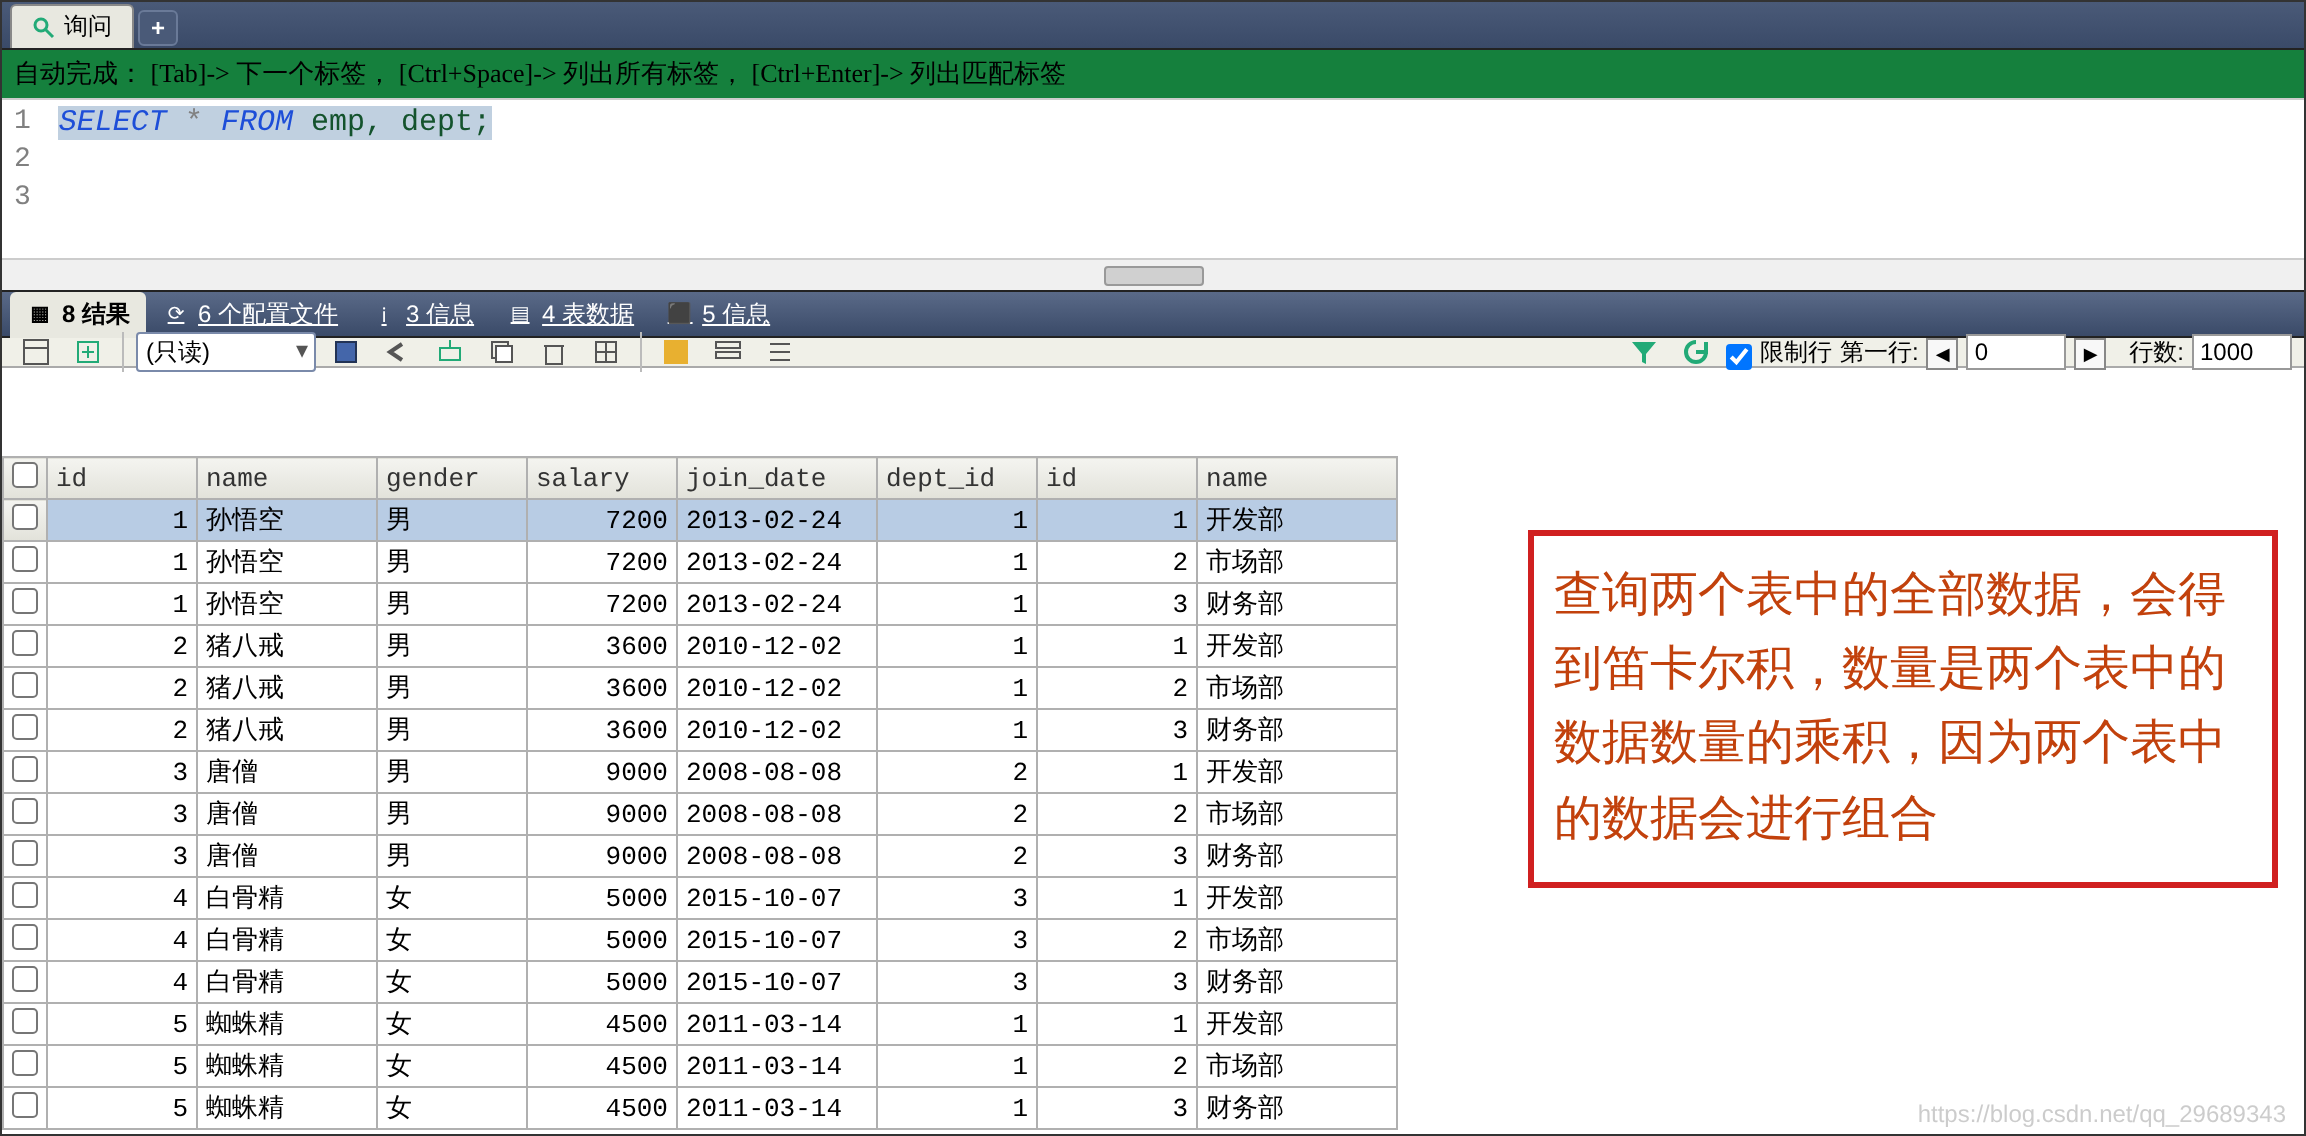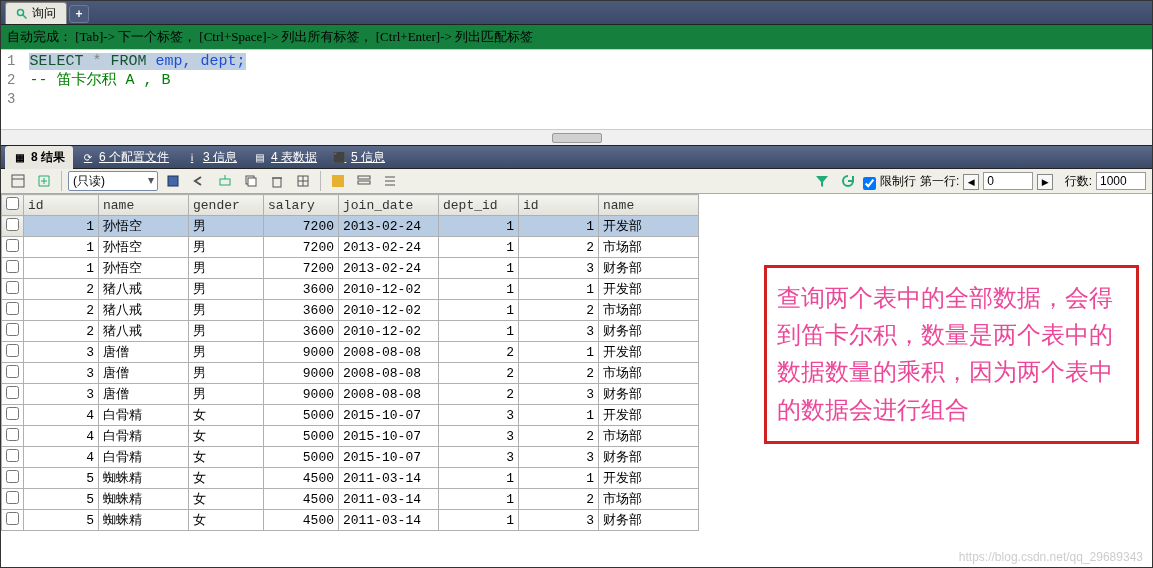--- a/index.html
+++ b/index.html
@@ -7,51 +7,51 @@
   .tabbar { background: linear-gradient(#4a5a78,#3a4a68); height: 24px; display: flex; align-items: flex-end; padding-left: 4px; border-bottom: 1px solid #222; }
   .tab { background: #e8e8e0; border: 1px solid #888; border-bottom: none; border-radius: 3px 3px 0 0; padding: 2px 10px; display: flex; align-items: center; gap: 4px; font-size: 12px; margin-right: 2px; justify-content: center; }
   .tab-add { background: #4a5a78; color: #fff; border: 1px solid #6a7a98; border-radius: 3px; width: 20px; height: 18px; display: flex; align-items: center; justify-content: center; font-weight: bold; cursor: pointer; margin-bottom: 1px; }
   .tab .icon { width: 12px; height: 12px; }
   .hintbar { background: #15803d; padding: 3px 6px; font-size: 13px; border-bottom: 1px solid #ccc; font-family: "SimSun", serif; }
   .editor { background: #fff; font-family: "Consolas","Courier New",monospace; font-size: 15px; position: relative; height: 95px; }
   .editor-content { display: flex; }
   .gutter { background: #fff; color: #808080; text-align: right; padding: 2px 14px 2px 6px; user-select: none; line-height: 19px; font-size: 14px; }
   .code { padding: 2px 0; line-height: 19px; }
   .code .sel { background: #c0d0e0; }
-  .kw { color: #14532d; }
+  .kw { color: #1d4ed8; font-style: italic; }
   .star { color: #808080; }
-  .ident { color: #1d4ed8; }
+  .ident { color: #14532d; }
   .cm { color: #008000; }
   .scrollbar-h { position: absolute; bottom: 0; left: 0; right: 0; height: 16px; background: #f0f0f0; border-top: 1px solid #ccc; display:flex; align-items:center; justify-content:center; }
   .scroll-grip { width: 50px; height: 10px; background: #d0d0d0; border: 1px solid #999; border-radius: 2px; }
   .panel-tabs { background: linear-gradient(#5a6a88,#3a4a68); height: 24px; display: flex; align-items: center; padding: 0 4px; gap: 0; border-top: 1px solid #222; border-bottom: 1px solid #222; }
   .ptab { color: #fff; padding: 3px 8px; display: flex; align-items: center; gap: 4px; cursor: pointer; font-size: 12px; text-decoration: underline; }
   .ptab.active { background: #e8e8e0; color: #000; text-decoration: none; border-radius: 3px 3px 0 0; font-weight: bold; }
   .ptab .icon { width: 14px; height: 14px; display: inline-flex; align-items: center; justify-content: center; font-size: 10px; }
-  .toolbar { background: #f0f0e8; height: 25px; display: flex; align-items: center; padding: 0 6px; gap: 4px; border-bottom: 1px solid #aaa; }
+  .toolbar { background: #f0f0e8; height: 15px; display: flex; align-items: center; padding: 0 6px; gap: 4px; border-bottom: 1px solid #aaa; }
   .tbtn { width: 22px; height: 22px; display: inline-flex; align-items: center; justify-content: center; cursor: pointer; border: 1px solid transparent; border-radius: 2px; }
   .tbtn svg { width: 16px; height: 16px; }
   .sel-mode { border: 1px solid #7a8aaa; border-radius: 2px; padding: 1px 16px 1px 4px; font-size: 12px; background: #fff; height: 20px; position: relative; width: 90px; }
   .sel-mode::after { content: "▾"; position: absolute; right: 3px; top: 1px; color: #555; }
   .tb-sep { width: 1px; height: 20px; background: #bbb; margin: 0 2px; }
   .tb-spacer { flex: 1; }
   .row-ctrl { display: flex; align-items: flex-end; gap: 4px; font-size: 12px; }
   .row-ctrl input[type=text] { border: 1px solid #999; padding: 1px 3px; height: 18px; font-size: 12px; }
   .arrow-btn { width: 16px; height: 16px; border: 1px solid #888; background: #f8f8f8; display: inline-flex; align-items: center; justify-content: center; font-size: 9px; cursor: pointer; }
   .grid-wrap { position: relative; }
-  .grid { border-collapse: collapse; font-size: 13px; }
+  .grid { border-collapse: collapse; font-size: 13px; margin-top: 44px; }
   .grid th, .grid td { border: 1px solid #b0b0b0; height: 21px; padding: 0 4px; text-align: left; font-weight: normal; }
   .grid th { background: linear-gradient(#f4f4f0,#e2e2da); font-family: "Courier New", monospace; color: #333; }
   .grid td { font-family: "SimSun","Courier New", monospace; }
   .grid .chkcol { width: 22px; text-align: center; padding: 0; }
   .grid .num { text-align: right; }
   .grid tbody tr.selrow td { background: #b8cce4; }
   .grid tbody tr.selrow td.chkcol { background: linear-gradient(#f4f4f0,#e2e2da); }
   .grid input[type=checkbox] { margin: 0; }
-  .annotation { position: absolute; left: 764px; top: 265px; width: 375px; border: 3px solid #d02020; padding: 12px 10px; font-size: 24px; color: #ec4899; font-family: "SimSun","Microsoft YaHei"; line-height: 1.55; background: #fff; letter-spacing: 0px; }
+  .annotation { position: absolute; left: 764px; top: 265px; width: 375px; border: 3px solid #d02020; padding: 12px 10px; font-size: 24px; color: #c2410c; font-family: "SimSun","Microsoft YaHei"; line-height: 1.55; background: #fff; letter-spacing: 0px; }
   .watermark { position: absolute; right: 10px; bottom: 4px; color: rgba(128,128,128,0.4); font-size: 12px; font-family: Arial; text-align: center; }
 </style>
 </head>
 <body>
 
 <div class="tabbar">
   <div class="tab">
     <span class="icon">
       <svg viewBox="0 0 16 16">
           <circle cx="6" cy="6" r="4" fill="none" stroke="#2a7" stroke-width="2"></circle>
@@ -67,21 +67,20 @@
 
 <div class="editor">
   <div class="editor-content">
     <div class="gutter">
       <div>1</div>
       <div>2</div>
       <div>3</div>
     </div>
     <div class="code">
       <div><span class="sel"><span class="kw">SELECT</span> <span class="star">*</span> <span class="kw">FROM</span> <span class="ident">emp, dept;</span></span></div>
-      <div><span class="cm">-- 笛卡尔积 A , B</span></div>
     </div>
   </div>
   <div class="scrollbar-h">
       <div class="scroll-grip"></div>
     </div>
 </div>
 
 <div class="panel-tabs">
   <div class="ptab active">
     <span class="icon">▦</span>

